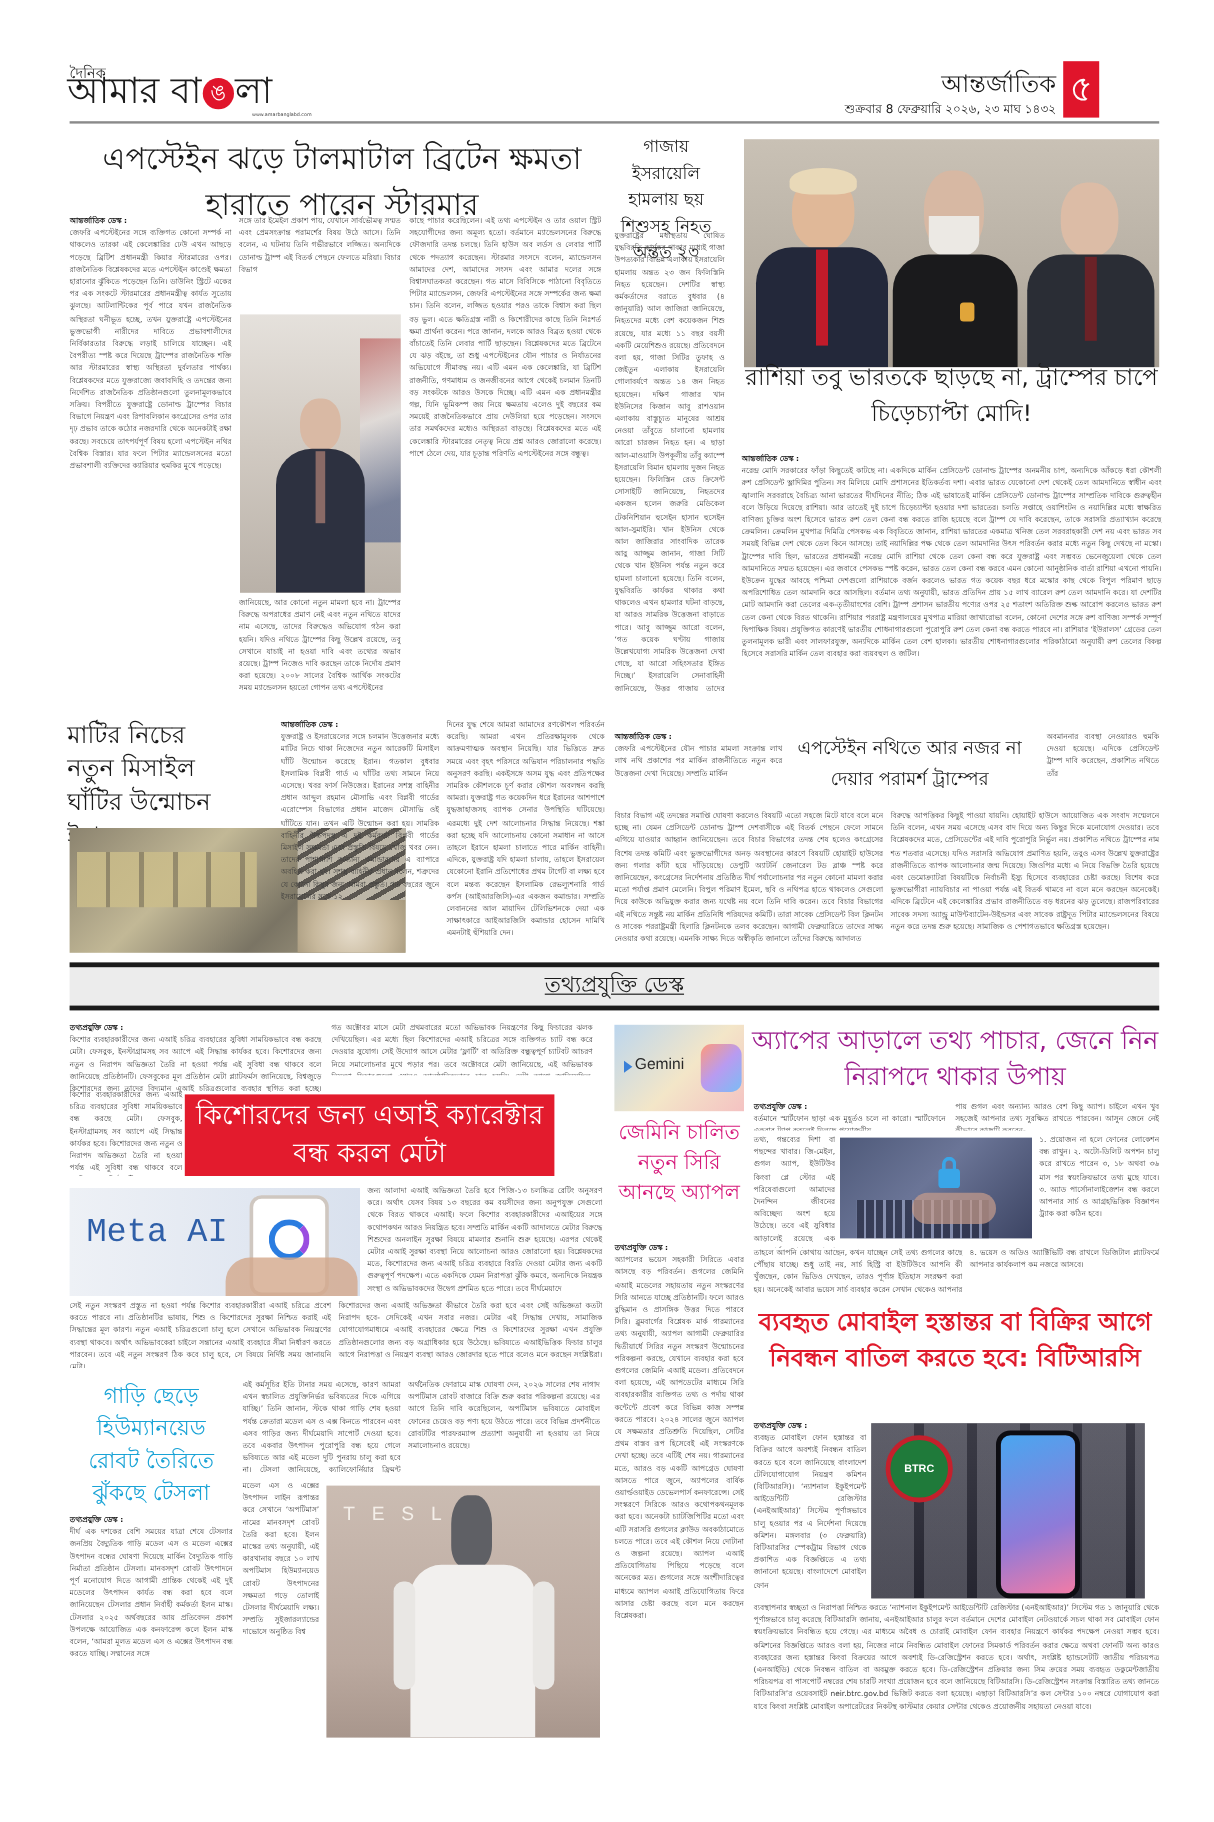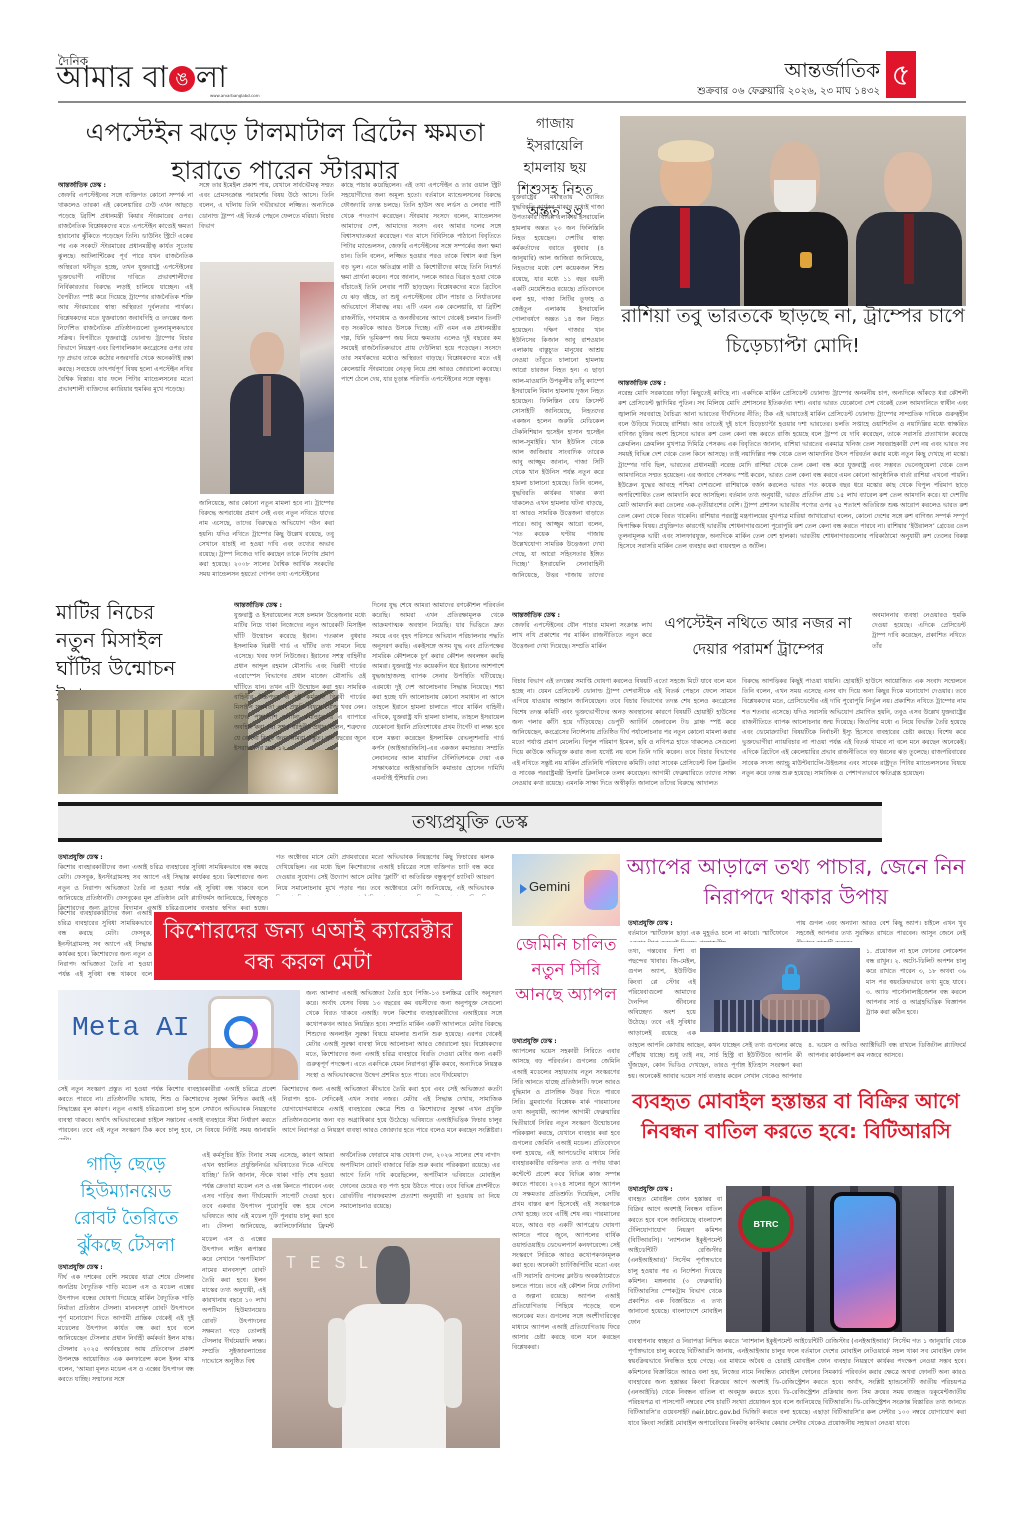--- a/index.html
+++ b/index.html
@@ -15,21 +15,21 @@
 </head>
 <body>
 
 <div class="abs" style="left:0;top:0;width:962px;height:100px;">
   <div class="abs" style="left:58px;top:52px;font-size:12px;color:#222;">দৈনিক</div>
   <div class="abs" style="left:56px;top:62px;font-size:30px;line-height:30px;color:#1b1b1b;white-space:nowrap;">
     <span>আমার বা</span><span style="display:inline-block;width:26px;height:26px;border-radius:50%;background:#e0152b;color:#fff;font-size:18px;line-height:26px;text-align:center;vertical-align:middle;margin:0 1px;">ঙ</span><span>লা</span>
   </div>
   <div class="abs" style="left:210px;top:93px;font-size:4px;color:#444;">www.amarbanglabd.com</div>
   <div class="abs" style="right:82px;top:55px;font-size:20px;color:#1b1b1b;text-align:right;">আন্তর্জাতিক</div>
-  <div class="abs" style="right:82px;top:83px;font-size:10px;color:#222;text-align:right;white-space:nowrap;">শুক্রবার ০৬ ফেব্রুয়ারি ২০২৬, ২৩ মাঘ ১৪৩২</div>
+  <div class="abs" style="right:82px;top:83px;font-size:10px;color:#222;text-align:right;white-space:nowrap;">শুক্রবার 8 ফেব্রুয়ারি ২০২৬, ২৩ মাঘ ১৪৩২</div>
   <div class="abs" style="right:46px;top:51px;width:30px;height:47px;background:#e0152b;color:#fff;font-size:30px;line-height:47px;text-align:center;">
     <span>৫</span>
   </div>
   <div class="abs rule" style="left:58px;top:101px;width:908px;background:#8a8a8a;height:2px;"></div>
 </div>
 
 <div class="abs headline" style="left:70px;top:114px;width:430px;font-size:25px;line-height:38px;">এপস্টেইন ঝড়ে টালমাটাল ব্রিটেন ক্ষমতা হারাতে পারেন স্টারমার</div>
 <div class="abs body-text" style="left:58px;top:180px;width:135px;height:412px;">
   <span class="lead">আন্তর্জাতিক ডেস্ক :</span>
   <span>জেফরি এপস্টেইনের সঙ্গে ব্যক্তিগত কোনো সম্পর্ক না থাকলেও তারকা এই কেলেঙ্কারির ঢেউ এখন আছড়ে পড়েছে ব্রিটিশ প্রধানমন্ত্রী কিয়ার স্টারমারের ওপর। রাজনৈতিক বিশ্লেষকদের মতে এপস্টেইন কাণ্ডেই ক্ষমতা হারানোর ঝুঁকিতে পড়েছেন তিনি। ডাউনিং স্ট্রিটে একের পর এক সংকটে স্টারমারের প্রধানমন্ত্রীত্ব কার্যত সুতোয় ঝুলছে। আটলান্টিকের পূর্ব পারে যখন রাজনৈতিক অস্থিরতা ঘনীভূত হচ্ছে, তখন যুক্তরাষ্ট্রে এপস্টেইনের ভুক্তভোগী নারীদের দাবিতে প্রভাবশালীদের নির্বিকারতার বিরুদ্ধে লড়াই চালিয়ে যাচ্ছেন। এই বৈপরীত্য স্পষ্ট করে দিয়েছে ট্রাম্পের রাজনৈতিক শক্তি আর স্টারমারের স্বাস্থ্য অস্থিরতা দুর্বলতার পার্থক্য। বিশ্লেষকদের মতে যুক্তরাজ্যে জবাবদিহি ও তদন্তের জন্য নির্দেশিত রাজনৈতিক প্রতিষ্ঠানগুলো তুলনামূলকভাবে সক্রিয়। বিপরীতে যুক্তরাষ্ট্রে ডোনাল্ড ট্রাম্পের বিচার বিভাগে নিয়ন্ত্রণ এবং রিপাবলিকান কংগ্রেসের ওপর তার দৃঢ় প্রভাব তাকে কঠোর নজরদারি থেকে অনেকটাই রক্ষা করছে। সবচেয়ে তাৎপর্যপূর্ণ বিষয় হলো এপস্টেইন নথির বৈশ্বিক বিস্তার। যার ফলে পিটার ম্যান্ডেলসনের মতো প্রভাবশালী ব্যক্তিদের ক্যারিয়ার হুমকির মুখে পড়েছে।</span>
@@ -86,21 +86,21 @@
 
 <div class="abs body-text" style="left:512px;top:610px;width:140px;height:64px;">
   <span class="lead">আন্তর্জাতিক ডেস্ক :</span>
   <span>জেফরি এপস্টেইনের যৌন পাচার মামলা সংক্রান্ত লাখ লাখ নথি প্রকাশের পর মার্কিন রাজনীতিতে নতুন করে উত্তেজনা দেখা দিয়েছে। সম্প্রতি মার্কিন</span>
 </div>
 <div class="abs headline" style="left:650px;top:610px;width:216px;font-size:15px;line-height:26px;">এপস্টেইন নথিতে আর নজর না দেয়ার পরামর্শ ট্রাম্পের</div>
 <div class="abs body-text" style="left:872px;top:610px;width:94px;height:64px;">অবমাননার ব্যবস্থা নেওয়ারও হুমকি দেওয়া হয়েছে। এদিকে প্রেসিডেন্ট ট্রাম্প দাবি করেছেন, প্রকাশিত নথিতে তাঁর</div>
 <div class="abs body-text" style="left:512px;top:676px;width:224px;height:118px;">বিচার বিভাগ এই তদন্তের সমাপ্তি ঘোষণা করলেও বিষয়টি এতো সহজে মিটে যাবে বলে মনে হচ্ছে না। যেমন প্রেসিডেন্ট ডোনাল্ড ট্রাম্প দেশবাসীকে এই বিতর্ক পেছনে ফেলে সামনে এগিয়ে যাওয়ার আহ্বান জানিয়েছেন। তবে বিচার বিভাগের তদন্ত শেষ হলেও কংগ্রেসের বিশেষ তদন্ত কমিটি এবং ভুক্তভোগীদের অনড় অবস্থানের কারণে বিষয়টি হোয়াইট হাউসের জন্য গলার কাঁটা হয়ে দাঁড়িয়েছে। ডেপুটি অ্যাটর্নি জেনারেল টড ব্লাঞ্চ স্পষ্ট করে জানিয়েছেন, কংগ্রেসের নির্দেশনায় প্রতিষ্ঠিত দীর্ঘ পর্যালোচনার পর নতুন কোনো মামলা করার মতো পর্যাপ্ত প্রমাণ মেলেনি। বিপুল পরিমাণ ইমেল, ছবি ও নথিপত্র হাতে থাকলেও সেগুলো দিয়ে কাউকে অভিযুক্ত করার জন্য যথেষ্ট নয় বলে তিনি দাবি করেন। তবে বিচার বিভাগের এই নথিতে সন্তুষ্ট নয় মার্কিন প্রতিনিধি পরিষদের কমিটি। তারা সাবেক প্রেসিডেন্ট বিল ক্লিনটন ও সাবেক পররাষ্ট্রমন্ত্রী হিলারি ক্লিনটনকে তলব করেছেন। আগামী ফেব্রুয়ারিতে তাদের সাক্ষ্য নেওয়ার কথা রয়েছে। এমনকি সাক্ষ্য দিতে অস্বীকৃতি জানালে তাঁদের বিরুদ্ধে আদালত</div>
 <div class="abs body-text" style="left:742px;top:676px;width:224px;height:118px;">বিরুদ্ধে আপত্তিকর কিছুই পাওয়া যায়নি। হোয়াইট হাউসে আয়োজিত এক সংবাদ সম্মেলনে তিনি বলেন, এখন সময় এসেছে এসব বাদ দিয়ে অন্য কিছুর দিকে মনোযোগ দেওয়ার। তবে বিশ্লেষকদের মতে, প্রেসিডেন্টের এই দাবি পুরোপুরি নির্ভুল নয়। প্রকাশিত নথিতে ট্রাম্পের নাম শত শতবার এসেছে। যদিও সরাসরি অভিযোগ প্রমাণিত হয়নি, তবুও এসব উল্লেখ যুক্তরাষ্ট্রের রাজনীতিতে ব্যাপক আলোচনার জন্ম দিয়েছে। জিওপির মধ্যে এ নিয়ে বিভক্তি তৈরি হয়েছে এবং ডেমোক্র্যাটরা বিষয়টিকে নির্বাচনী ইস্যু হিসেবে ব্যবহারের চেষ্টা করছে। বিশেষ করে ভুক্তভোগীরা ন্যায়বিচার না পাওয়া পর্যন্ত এই বিতর্ক থামবে না বলে মনে করছেন অনেকেই। এদিকে ব্রিটেনে এই কেলেঙ্কারির প্রভাব রাজনীতিতে বড় ধরনের ঝড় তুলেছে। রাজপরিবারের সাবেক সদস্য অ্যান্ড্রু মাউন্টব্যাটেন-উইন্ডসর এবং সাবেক রাষ্ট্রদূত পিটার ম্যান্ডেলসনের বিষয়ে নতুন করে তদন্ত শুরু হয়েছে। সামাজিক ও পেশাগতভাবে ক্ষতিগ্রস্ত হয়েছেন।</div>
 
-<div class="abs" style="left:58px;top:802px;width:824px;height:40px;background:#ececec;border-top:4px solid #1b1b1b;border-bottom:4px solid #1b1b1b;">
+<div class="abs" style="left:58px;top:802px;width:908px;height:40px;background:#ececec;border-top:4px solid #1b1b1b;border-bottom:4px solid #1b1b1b;text-decoration:underline;">
   <div style="text-align:center;font-size:18px;line-height:32px;color:#1b1b1b;">তথ্যপ্রযুক্তি ডেস্ক</div>
 </div>
 
 <div class="abs body-text" style="left:58px;top:852px;width:210px;height:58px;">
   <span class="lead">তথ্যপ্রযুক্তি ডেস্ক :</span>
   <span>কিশোর ব্যবহারকারীদের জন্য এআই চরিত্র ব্যবহারের সুবিধা সাময়িকভাবে বন্ধ করছে মেটা। ফেসবুক, ইনস্টাগ্রামসহ সব অ্যাপে এই সিদ্ধান্ত কার্যকর হবে। কিশোরদের জন্য নতুন ও নিরাপদ অভিজ্ঞতা তৈরি না হওয়া পর্যন্ত এই সুবিধা বন্ধ থাকবে বলে জানিয়েছে প্রতিষ্ঠানটি। ফেসবুকের মূল প্রতিষ্ঠান মেটা প্ল্যাটফর্মস জানিয়েছে, বিশ্বজুড়ে কিশোরদের জন্য তাদের বিদ্যমান এআই চরিত্রগুলোর ব্যবহার স্থগিত করা হচ্ছে। আগামী কয়েক সপ্তাহের মধ্যে এই সিদ্ধান্ত কার্যকর হবে। মেটা সব অ্যাপে এটি প্রযোজ্য হবে। মেটা এক ব্লগ পোস্টে জানিয়েছে, কিশোরদের জন্য আলাদা ও নিরাপদ এআই অভিজ্ঞতা তৈরির কাজ চলছে।</span>
 </div>
 <div class="abs body-text" style="left:276px;top:852px;width:218px;height:44px;">গত অক্টোবর মাসে মেটা প্রথমবারের মতো অভিভাবক নিয়ন্ত্রণের কিছু ফিচারের ঝলক দেখিয়েছিল। এর মধ্যে ছিল কিশোরদের এআই চরিত্রের সঙ্গে ব্যক্তিগত চ্যাট বন্ধ করে দেওয়ার সুযোগ। সেই উদ্যোগ আসে মেটার ‘ফ্লার্টি’ বা অতিরিক্ত বন্ধুত্বপূর্ণ চ্যাটবট আচরণ নিয়ে সমালোচনার মুখে পড়ার পর। তবে অক্টোবরে মেটা জানিয়েছে, এই অভিভাবক নিয়ন্ত্রণ ফিচারগুলো এখনও আনুষ্ঠানিকভাবে চালু হয়নি। মেটা আগে জানিয়েছিল, কিশোরদের</div>
 <div class="abs body-text" style="left:58px;top:908px;width:94px;height:72px;">কিশোর ব্যবহারকারীদের জন্য এআই চরিত্র ব্যবহারের সুবিধা সাময়িকভাবে বন্ধ করছে মেটা। ফেসবুক, ইনস্টাগ্রামসহ সব অ্যাপে এই সিদ্ধান্ত কার্যকর হবে। কিশোরদের জন্য নতুন ও নিরাপদ অভিজ্ঞতা তৈরি না হওয়া পর্যন্ত এই সুবিধা বন্ধ থাকবে বলে জানিয়েছে প্রতিষ্ঠানটি। ফেসবুকের মূল প্রতিষ্ঠান মেটা প্ল্যাটফর্মস জানিয়েছে, বিশ্বজুড়ে কিশোরদের জন্য তাদের বিদ্যমান এআই চরিত্রগুলোর ব্যবহার স্থগিত করা হচ্ছে। আগামী কয়েক সপ্তাহের মধ্যে এই সিদ্ধান্ত কার্যকর হবে। মেটা সব অ্যাপে এটি প্রযোজ্য হবে। মেটা এক ব্লগ পোস্টে জানিয়েছে, কিশোরদের জন্য আলাদা ও নিরাপদ এআই অভিজ্ঞতা তৈরির কাজ চলছে।</div>
 <div class="abs" style="left:154px;top:912px;width:308px;height:68px;background:#e31b2d;">

